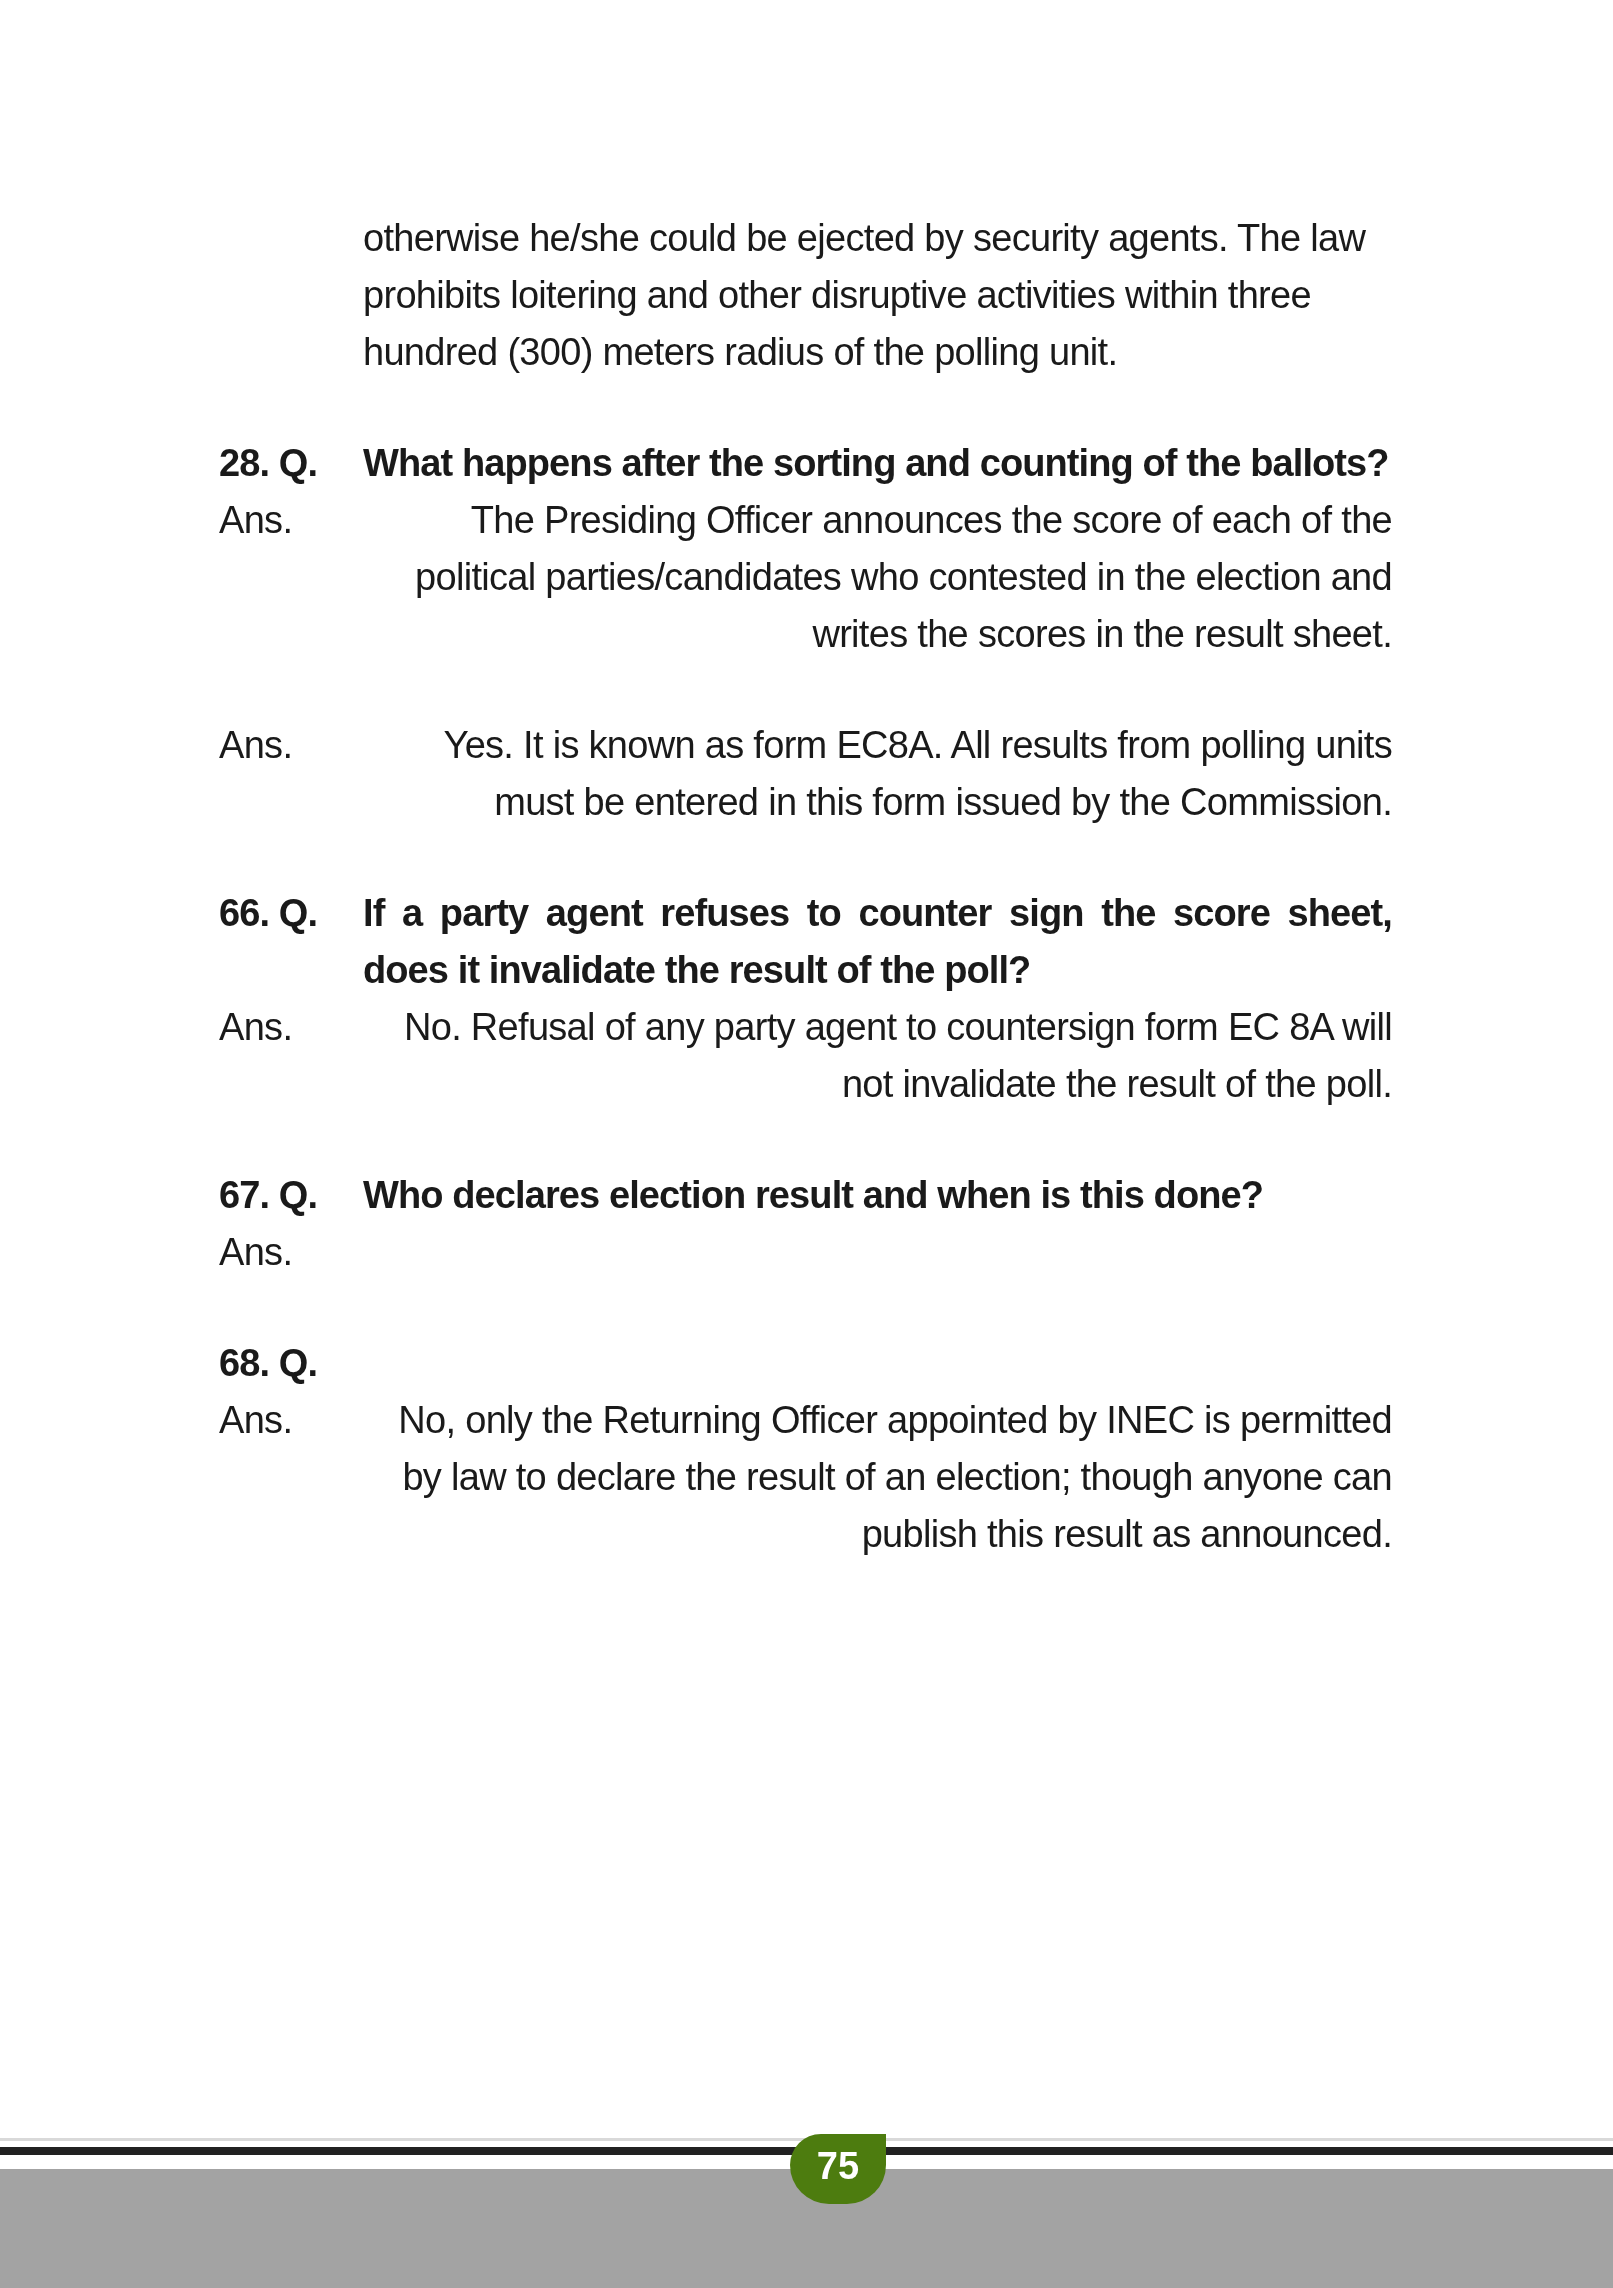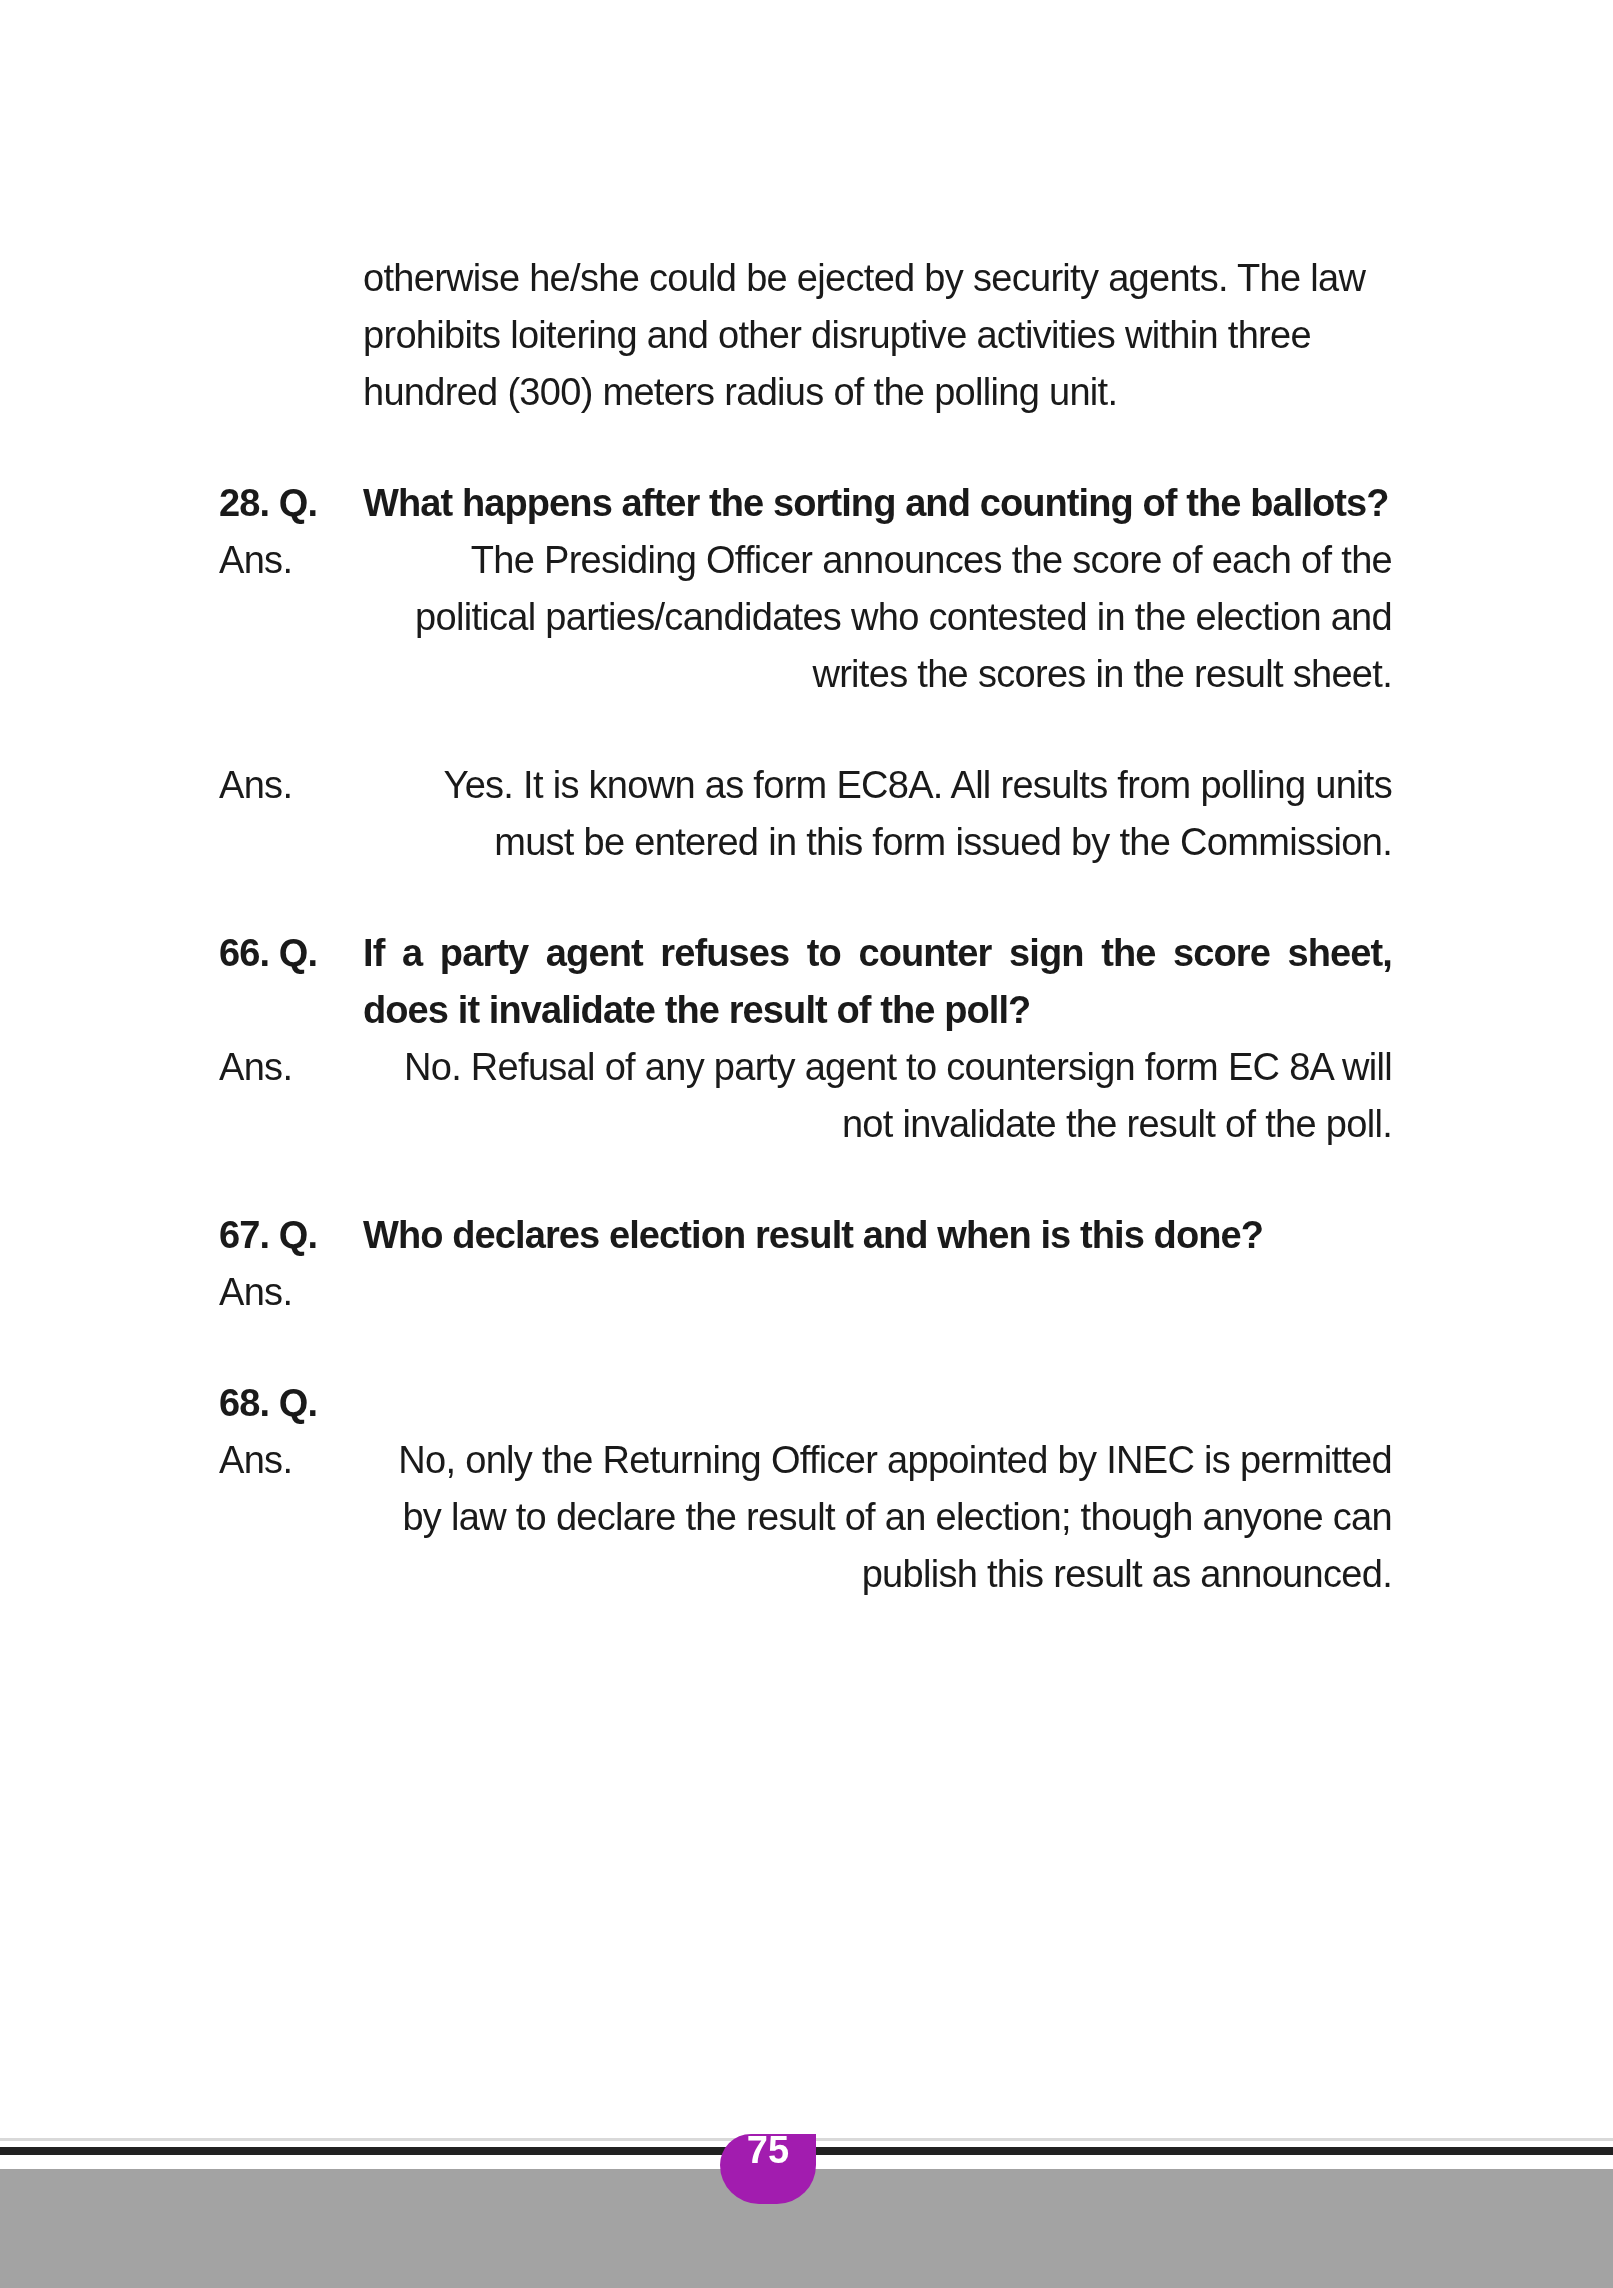--- a/index.html
+++ b/index.html
@@ -16,21 +16,20 @@
     color: #1a1a1a;
   }
   .content {
     position: absolute;
     top: 210px;
     left: 219px;
     width: 1173px;
     font-size: 38px;
     line-height: 57px;
     letter-spacing: -0.7px;
-    margin-top: 40px;
   }
   p { margin: 0; }
   .continuation {
     margin-left: 144px;
     width: 1029px;
     text-align: left;
   }
   .qa-block { margin-top: 54px; }
   .row { display: flex; align-items: flex-start; }
   .label {
@@ -64,27 +63,28 @@
     top: 2147px;
     left: 0;
     width: 1613px;
     height: 8.3px;
     background: #212121;
     z-index: 1;
   }
   .page-badge {
     position: absolute;
     top: 2134px;
-    left: 720px;
+    left: 790px;
     width: 96px;
     height: 70px;
-    background: #a21caf;
+    background: #4d7c0f;
     border-radius: 31px 0 39px 39px;
     z-index: 2;
     display: flex;
+    align-items: center;
     justify-content: center;
   }
   .page-num {
     color: #ffffff;
     font-weight: bold;
     font-size: 38px;
     letter-spacing: 0;
     margin-top: -5.5px;
   }
   .bottom-bar {

